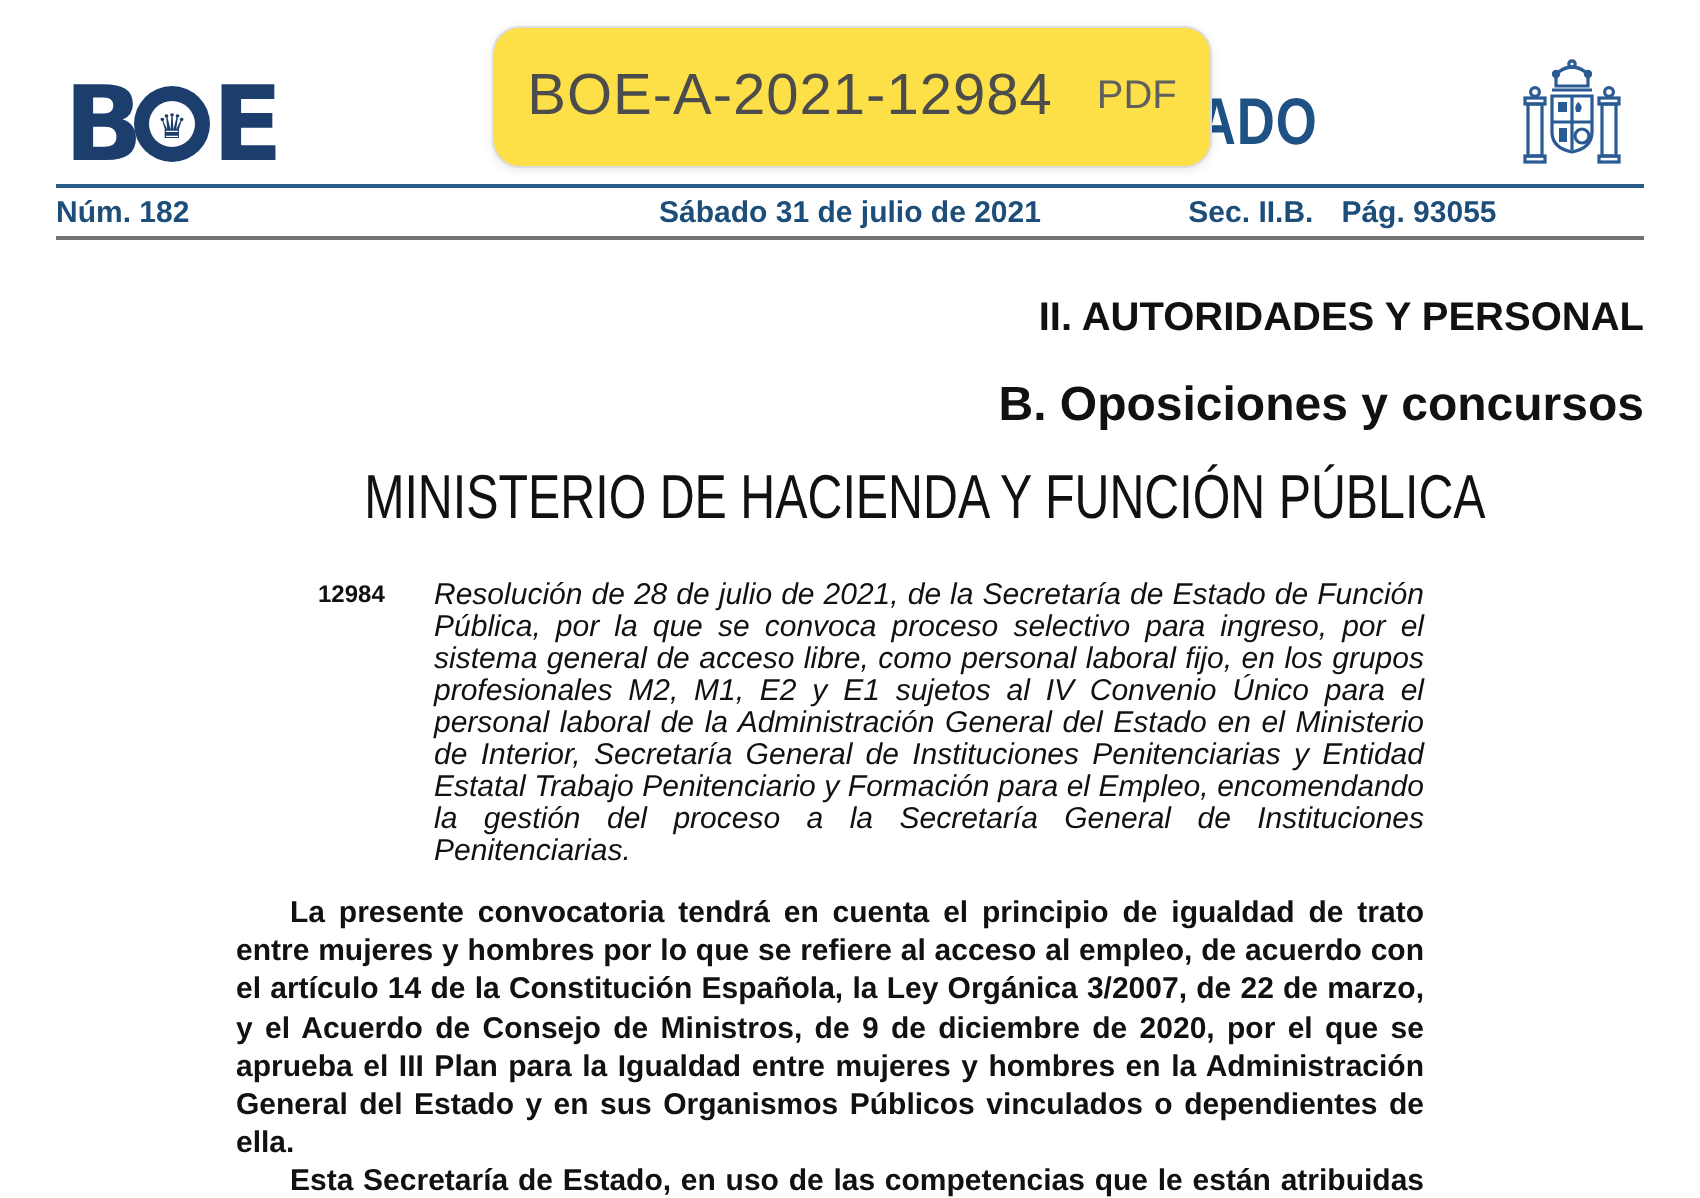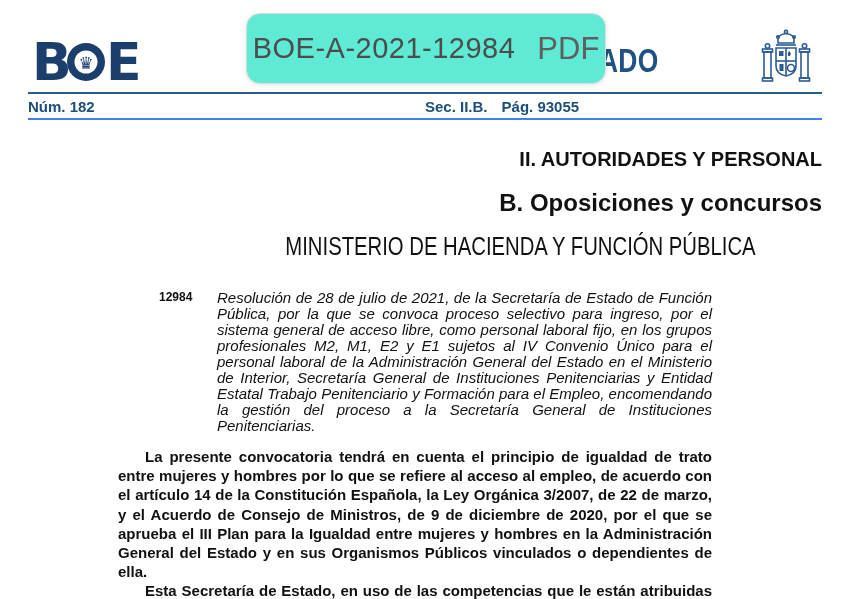--- a/index.html
+++ b/index.html
@@ -29,52 +29,52 @@
   }
   .coat-of-arms {
     position: absolute; left: 761px; top: 29px;
     width: 50px; height: 60px;
   }
 
   
   .ref-chip {
     position: absolute; left: 246px; top: 13px;
     width: 360px; height: 71px;
-    background: #5eead4;
+    background: #fde047;
     border: 1px solid #dcdcdc;
     border-radius: 14px;
     box-shadow: 0 1px 5px rgba(0,0,0,0.10);
     display: flex; align-items: center; justify-content: center;
     gap: 22px;
     z-index: 5;
     cursor: pointer;
   }
   .ref-chip .ref-id { font-size: 29px; color: #4c4c4c; letter-spacing: 0.5px; }
-  .ref-chip .ref-pdf { font-size: 31px; color: #5f5f5f; }
+  .ref-chip .ref-pdf { font-size: 20px; color: #5f5f5f; }
 
   
   .header-band {
     position: absolute; left: 28px; top: 92px; width: 794px;
     border-top: 2px solid #2a5c88;
-    border-bottom: 2px solid #3b82f6;
+    border-bottom: 2px solid #737373;
     height: 28px;
     display: flex; align-items: center;
     font-size: 15px; font-weight: bold; color: #1c4e79;
   }
   .header-band .left  { flex: 1; text-align: left; }
   .header-band .center{ flex: 0 0 auto; text-align: center; }
-  .header-band .right { flex: 1; text-align: left; }
+  .header-band .right { flex: 1; text-align: center; }
   .header-band .right .sep { display: inline-block; width: 14px; }
 
   
   .doc-headings { position: absolute; left: 28px; width: 794px; text-align: right; }
   .h-section    { top: 148px; font-size: 20px; font-weight: bold; color: #111; }
   .h-subsection { top: 189px; font-size: 24px; font-weight: bold; color: #111; }
   .h-ministry   {
-    top: 231px; font-size: 26px; font-weight: 400; color: #111;
+    top: 231px; font-size: 31px; font-weight: 400; color: #111;
     white-space: nowrap;
   }
   .h-ministry .squeeze {
     display: inline-block;
     transform: scaleX(0.78); transform-origin: 50% 50%;
   }
 
   .item-number {
     position: absolute; left: 159px; top: 290px;
     font-size: 12px; font-weight: bold; color: #111;
@@ -137,20 +137,21 @@
   </svg>
 </div>
 
 <div class="ref-chip">
   <span class="ref-id">BOE-A-2021-12984</span>
   <span class="ref-pdf">PDF</span>
 </div>
 
 <div class="header-band">
   <span class="left">Núm. 182</span>
+  <span class="center">Sábado 31 de julio de 2021</span>
   <span class="right">
     <span>Sec. II.B.</span><span class="sep"></span><span>Pág. 93055</span>
   </span>
 </div>
 
 <div class="doc-headings h-section">II. AUTORIDADES Y PERSONAL</div>
 <div class="doc-headings h-subsection">B. Oposiciones y concursos</div>
 <div class="doc-headings h-ministry">
   <span class="squeeze">MINISTERIO DE HACIENDA Y FUNCIÓN PÚBLICA</span>
 </div>

